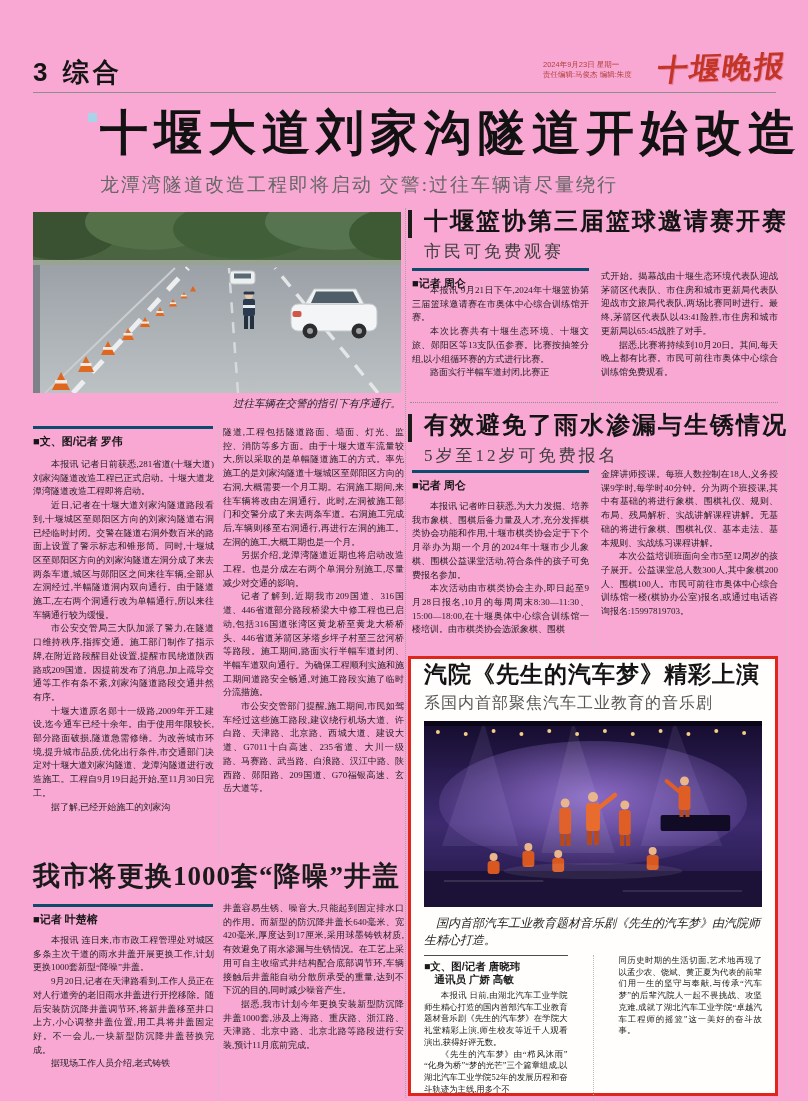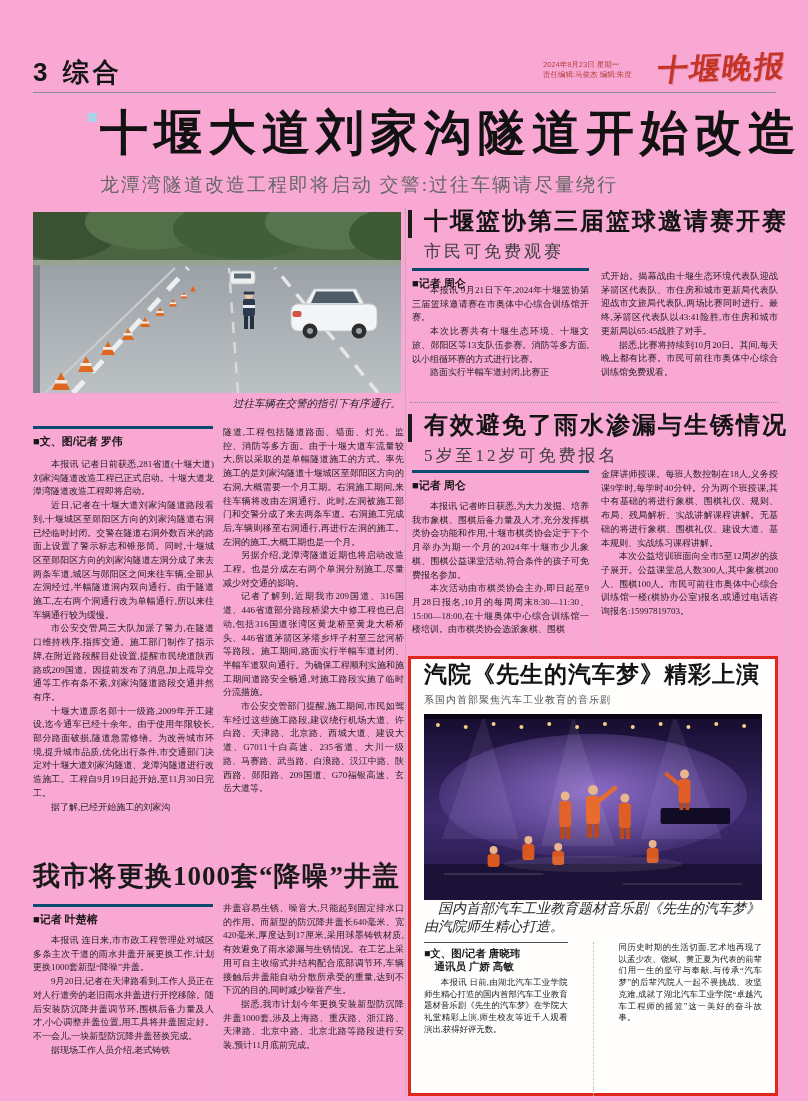--- a/index.html
+++ b/index.html
@@ -43,23 +43,23 @@
   .photo1 svg,.photo2 svg{display:block;width:100%;height:100%}
   .caption1{left:33px;top:397px;width:368px;text-align:right;font-size:10.5px}
 
   
   .mh-headline{left:33px;top:858px;width:372px;font-size:27px;font-weight:900;letter-spacing:1px;white-space:nowrap}
 
   
   .redbox{left:408px;top:656px;width:370px;height:440px;border:3px solid var(--box_border,#e0261a);
           background:#fffefd;padding:0 13px}
   .redbox .art-h{font-size:23px;letter-spacing:1px}
-  .redbox .art-sub{font-size:10px;letter-spacing:1px;color:#565656;margin-top:3px}
+  .redbox .art-sub{font-size:16px;letter-spacing:1px;color:#565656;margin-top:3px}
   .photo2{width:100%;height:186px;margin-top:7px}
-  .caption2{font-size:14px;margin-top:0;text-indent:1em}
+  .caption2{font-size:12px;margin-top:8px;text-indent:1em}
   .mus-cols{display:flex;gap:25px;margin-top:6px;height:160px;overflow:hidden}
   .mus-col{flex:1;font-size:8.4px;line-height:11.7px;text-align:justify}
   .mus-col p{text-indent:2em}
   .mus-cols .cont p:first-child{text-indent:0}
   .mus-byline{border-top:1px solid #4c4c4c;padding-top:4px;margin-bottom:4px;font-weight:bold;
               font-size:10.5px;line-height:13px;font-family:"Liberation Sans",sans-serif}
   .mus-byline .l2{text-indent:1em}
   .mus-divider{border-left:1px dotted #bbb}
 </style>
 </head>
@@ -161,57 +161,57 @@
       <p>隧道,工程包括隧道路面、墙面、灯光、监控、消防等多方面。由于十堰大道车流量较大,所以采取的是单幅隧道施工的方式。率先施工的是刘家沟隧道十堰城区至郧阳区方向的右洞,大概需要一个月工期。右洞施工期间,来往车辆将改由左洞通行。此时,左洞被施工部门和交警分成了来去两条车道。右洞施工完成后,车辆则移至右洞通行,再进行左洞的施工。左洞的施工,大概工期也是一个月。</p>
       <p>另据介绍,龙潭湾隧道近期也将启动改造工程。也是分成左右两个单洞分别施工,尽量减少对交通的影响。</p>
       <p>记者了解到,近期我市209国道、316国道、446省道部分路段桥梁大中修工程也已启动,包括316国道张湾区黄龙桥至黄龙大桥桥头、446省道茅箭区茅塔乡坪子村至三岔河桥等路段。施工期间,路面实行半幅车道封闭、半幅车道双向通行。为确保工程顺利实施和施工期间道路安全畅通,对施工路段实施了临时分流措施。</p>
       <p>市公安交管部门提醒,施工期间,市民如驾车经过这些施工路段,建议绕行机场大道、许白路、天津路、北京路、西城大道、建设大道、G7011十白高速、235省道、大川一级路、马赛路、武当路、白浪路、汉江中路、陕西路、郧阳路、209国道、G70福银高速、玄岳大道等。</p>
     </div>
 
   <div class="abs mh-headline">我市将更换1000套“降噪”井盖</div>
   <div class="abs byline" style="left:33px;top:904px;width:180px">■记者 叶楚榕</div>
   <div class="abs bt" style="left:33px;top:934px;width:181px;height:166px">
       <p>本报讯 连日来,市市政工程管理处对城区多条主次干道的雨水井盖开展更换工作,计划更换1000套新型“降噪”井盖。</p>
-      <p>9月20日,记者在天津路看到,工作人员正在对人行道旁的老旧雨水井盖进行开挖移除。随后安装防沉降井盖调节环,围棋后备力量及人才,小心调整井盖位置,用工具将井盖固定好。不一会儿,一块新型防沉降井盖替换完成。</p>
+      <p>9月20日,记者在天津路看到,工作人员正在对人行道旁的老旧雨水井盖进行开挖移除。随后安装防沉降井盖调节环,将新井盖移至井口上方,小心调整井盖位置,用工具将井盖固定好。不一会儿,一块新型防沉降井盖替换完成。</p>
       <p>据现场工作人员介绍,老式铸铁</p>
     </div>
   <div class="abs vdot" style="left:218px;top:902px;height:198px;border-color:#c2c2c2"></div>
   <div class="abs bt cont" style="left:223px;top:902px;width:181px;height:198px">
       <p>井盖容易生锈、噪音大,只能起到固定排水口的作用。而新型的防沉降井盖长640毫米、宽420毫米,厚度达到17厘米,采用球墨铸铁材质,有效避免了雨水渗漏与生锈情况。在工艺上采用可自主收缩式井结构配合底部调节环,车辆接触后井盖能自动分散所承受的重量,达到不下沉的目的,同时减少噪音产生。</p>
       <p>据悉,我市计划今年更换安装新型防沉降井盖1000套,涉及上海路、重庆路、浙江路、天津路、北京中路、北京北路等路段进行安装,预计11月底前完成。</p>
     </div>
 
   <div class="abs vbar" style="left:408px;top:210px;height:28px"></div>
   <div class="abs art-h" style="left:424px;top:205px">十堰篮协第三届篮球邀请赛开赛</div>
   <div class="abs art-sub" style="left:424px;top:240px">市民可免费观赛</div>
   <div class="abs byline" style="left:412px;top:268px;width:177px">■记者 周仑</div>
   <div class="abs bt" style="left:412px;top:284px;width:177px;height:134px">
       <p>本报讯 9月21日下午,2024年十堰篮协第三届篮球邀请赛在市奥体中心综合训练馆开赛。</p>
-      <p>本次比赛共有十堰生态环境、十堰文旅、郧阳区等13支队伍参赛。消防等多方面,以小组循环赛的方式进行比赛。</p>
+      <p>本次比赛共有十堰生态环境、十堰文旅、郧阳区等13支队伍参赛。比赛按抽签分组,以小组循环赛的方式进行比赛。</p>
       <p>路面实行半幅车道封闭,比赛正</p>
     </div>
   <div class="abs vdot" style="left:595px;top:270px;height:162px;border-color:#c2c2c2"></div>
   <div class="abs bt cont" style="left:601px;top:270px;width:177px;height:162px">
       <p>式开始。揭幕战由十堰生态环境代表队迎战茅箭区代表队、市住房和城市更新局代表队迎战市文旅局代表队,两场比赛同时进行。最终,茅箭区代表队以43:41险胜,市住房和城市更新局以65:45战胜了对手。</p>
       <p>据悉,比赛将持续到10月20日。其间,每天晚上都有比赛。市民可前往市奥体中心综合训练馆免费观看。</p>
     </div>
 
   <div class="abs hdot" style="left:410px;top:402px;width:368px"></div>
 
   <div class="abs vbar" style="left:408px;top:414px;height:28px"></div>
   <div class="abs art-h" style="left:424px;top:409px">有效避免了雨水渗漏与生锈情况</div>
   <div class="abs art-sub" style="left:424px;top:444px">5岁至12岁可免费报名</div>
   <div class="abs byline" style="left:412px;top:470px;width:177px">■记者 周仑</div>
   <div class="abs bt" style="left:412px;top:500px;width:177px;height:152px">
       <p>本报讯 记者昨日获悉,为大力发掘、培养我市象棋、围棋后备力量及人才,充分发挥棋类协会功能和作用,十堰市棋类协会定于下个月举办为期一个月的2024年十堰市少儿象棋、围棋公益课堂活动,符合条件的孩子可免费报名参加。</p>
       <p>本次活动由市棋类协会主办,即日起至9月28日报名,10月的每周周末8:30—11:30、15:00—18:00,在十堰奥体中心综合训练馆一楼培训。由市棋类协会选派象棋、围棋</p>
     </div>
   <div class="abs vdot" style="left:595px;top:468px;height:184px;border-color:#c2c2c2"></div>
   <div class="abs bt cont" style="left:601px;top:468px;width:177px;height:184px">
-      <p>金牌讲师授课。每班人数控制在18人,义务授课9学时,每学时40分钟。分为两个班授课,其中有基础的将进行象棋、围棋礼仪、规则、布局、残局解析、实战讲解课程讲解。无基础的将进行象棋、围棋礼仪、建设大道、基本规则、实战练习课程讲解。</p>
+      <p>金牌讲师授课。每班人数控制在18人,义务授课9学时,每学时40分钟。分为两个班授课,其中有基础的将进行象棋、围棋礼仪、规则、布局、残局解析、实战讲解课程讲解。无基础的将进行象棋、围棋礼仪、基本走法、基本规则、实战练习课程讲解。</p>
       <p>本次公益培训班面向全市5至12周岁的孩子展开。公益课堂总人数300人,其中象棋200人、围棋100人。市民可前往市奥体中心综合训练馆一楼(棋协办公室)报名,或通过电话咨询报名:15997819703。</p>
     </div>
 
   <div class="abs redbox">
     <div class="art-h">汽院《先生的汽车梦》精彩上演</div>
     <div class="art-sub">系国内首部聚焦汽车工业教育的音乐剧</div>
     <div class="photo2">
       <svg viewBox="0 0 340 186" preserveAspectRatio="none">
         <defs>
           <linearGradient id="stg" x1="0" y1="0" x2="0" y2="1">
@@ -291,20 +291,21 @@
     </div>
     <div class="caption caption2">国内首部汽车工业教育题材音乐剧《先生的汽车梦》由汽院师生精心打造。</div>
     <div class="mus-cols">
       <div class="mus-col">
         <div class="mus-byline">
           <div>■文、图/记者 唐晓玮</div>
           <div class="l2">通讯员 广娇 高敏</div>
         </div>
         <div>
             <p>本报讯 日前,由湖北汽车工业学院师生精心打造的国内首部汽车工业教育题材音乐剧《先生的汽车梦》在学院大礼堂精彩上演,师生校友等近千人观看演出,获得好评无数。</p>
+            <p>《先生的汽车梦》由“栉风沐雨”“化身为桥”“梦的光芒”三个篇章组成,以湖北汽车工业学院52年的发展历程和奋斗轨迹为主线,用多个不</p>
           </div>
       </div>
       <div class="mus-divider"></div>
       <div class="mus-col cont">
           <p>同历史时期的生活切面,艺术地再现了以孟少农、饶斌、黄正夏为代表的前辈们用一生的坚守与奉献,与传承“汽车梦”的后辈汽院人一起不畏挑战、攻坚克难,成就了湖北汽车工业学院“卓越汽车工程师的摇篮”这一美好的奋斗故事。</p>
         </div>
     </div>
   </div>
 
 </div>

